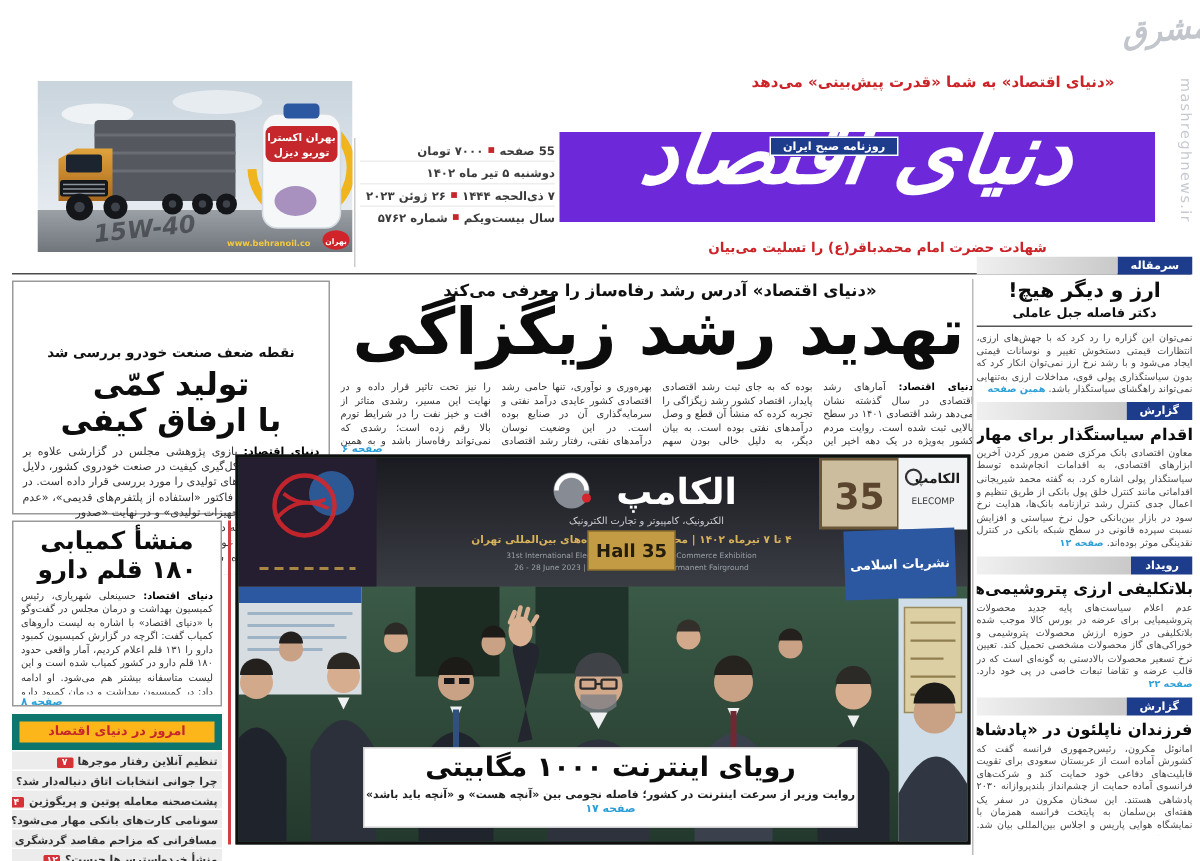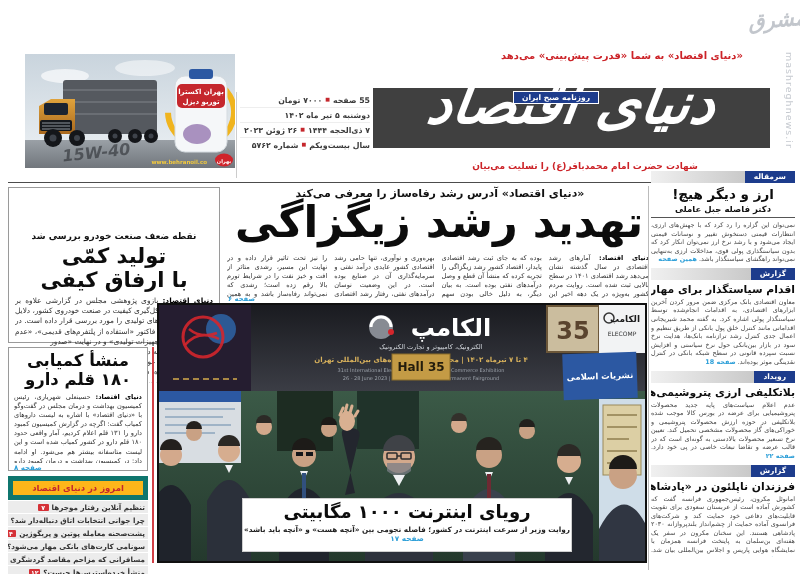--- a/index.html
+++ b/index.html
@@ -1,21 +1,21 @@
 <!DOCTYPE html>
 <html lang="fa"><head>
 <meta charset="utf-8">
 <style>
   html,body{margin:0;padding:0;background:#fff;}
   .page{position:relative;width:800px;height:574px;background:#fff;overflow:hidden;
         font-family:"DejaVu Sans",sans-serif;direction:rtl;color:#222;}
   .abs{position:absolute;}
   
   .slogan{left:498px;top:50px;width:248px;text-align:center;color:#cc2328;font-size:10px;font-weight:bold;}
-  .masthead{left:373px;top:88px;width:397px;height:60px;background:#404040;}
+  .masthead{left:373px;top:88px;width:397px;height:60px;background:#6d28d9;}
   .mh-title{position:absolute;left:0;right:0;top:-16px;text-align:center;color:#fff;font-size:56px;
             font-weight:900;font-style:italic;line-height:1.15;transform:skewX(-8deg);white-space:nowrap;}
   .mh-badge{position:absolute;left:140px;top:3px;border:1px solid #fff;color:#fff;font-size:7.5px;
             font-weight:bold;padding:1px 8px;background:#1d3c8c;z-index:3;}
   .condolence{left:420px;top:161px;width:330px;text-align:center;color:#cc2328;font-size:9px;font-weight:bold;}
   .infoblock{left:240px;top:93px;width:130px;}
   .iline{font-size:7.8px;font-weight:bold;color:#3c3c3c;text-align:right;padding:2.5px 0;
          border-bottom:1px solid #eee;white-space:nowrap;}
   .iline .sep::before{content:"■";color:#c5272d;font-size:5px;margin:0 3px;vertical-align:1.5px;}
   .vline1{left:236px;top:92px;width:1px;height:86px;background:#ccc;}
@@ -328,21 +328,21 @@
         <span class="plink">همین صفحه</span></div>
     </div>
 
     <div class="sb-sec">
       <div class="sb-badge">
           <span class="bbox">گزارش</span>
           <span class="bbar"></span>
         </div>
       <div class="sb-title sm">اقدام سیاستگذار برای مهار نقدینگی</div>
       <div class="sb-body"><span>معاون اقتصادی بانک مرکزی ضمن مرور کردن آخرین ابزارهای اقتصادی، به اقدامات انجام‌شده توسط سیاستگذار پولی اشاره کرد. به گفته محمد شیریجانی اقداماتی مانند کنترل خلق پول بانکی از طریق تنظیم و اعمال جدی کنترل رشد ترازنامه بانک‌ها، هدایت نرخ سود در بازار بین‌بانکی حول نرخ سیاستی و افزایش نسبت سپرده قانونی در سطح شبکه بانکی در کنترل نقدینگی موثر بوده‌اند.</span>
-        <span class="plink">صفحه 18</span></div>
+        <span class="plink">صفحه ۱۲</span></div>
     </div>
 
     <div class="sb-sec">
       <div class="sb-badge">
           <span class="bbox">رویداد</span>
           <span class="bbar"></span>
         </div>
       <div class="sb-title sm">بلاتکلیفی ارزی پتروشیمی‌ها</div>
       <div class="sb-body"><span>عدم اعلام سیاست‌های پایه جدید محصولات پتروشیمیایی برای عرضه در بورس کالا موجب شده بلاتکلیفی در حوزه ارزش محصولات پتروشیمی و خوراکی‌های گاز محصولات مشخصی تحمیل کند. تعیین نرخ تسعیر محصولات بالادستی به گونه‌ای است که در قالب عرضه و تقاضا تبعات خاصی در پی خود دارد.</span>
         <span class="plink">صفحه ۲۲</span></div>

